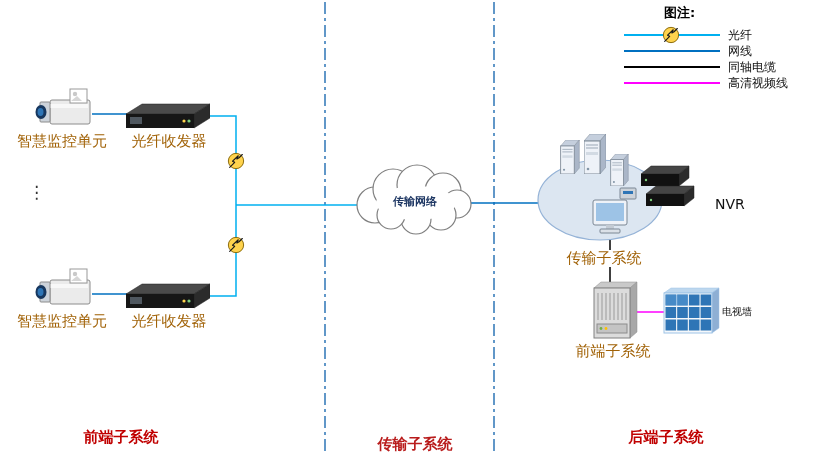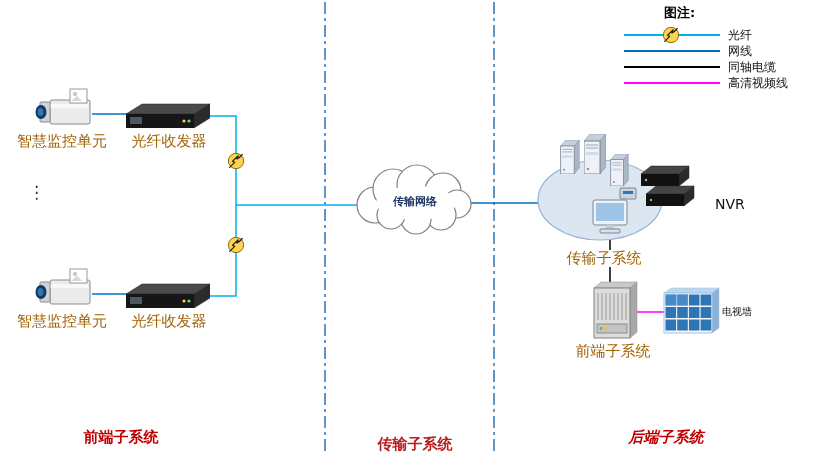--- a/index.html
+++ b/index.html
@@ -179,21 +179,21 @@
 
   <div class="lbl cloud-lbl" style="left:415px; top:196px">传输网络</div>
 
   <div class="lbl lbl-bg" style="left:604px; top:250px">传输子系统</div>
   <div class="lbl-left nvr-lbl" style="left:697px; top:196px">NVR</div>
   <div class="lbl" style="left:613px; top:343px">前端子系统</div>
   <div class="lbl-left" style="left:722px; top:305px">电视墙</div>
 
   <div class="section-label" style="left: 121px; top: 428px; color: rgb(192, 0, 0);">前端子系统</div>
   <div class="section-label" style="left: 415px; top: 428px; color: #b91c1c; margin-top: 7px;">传输子系统</div>
-  <div class="section-label" style="left: 666px; top: 428px; color: rgb(192, 0, 0); font-style: italic;">后端子系统</div>
+  <div class="section-label" style="left: 666px; top: 428px; color: rgb(192, 0, 0);">后端子系统</div>
 
   <div class="legend">
     <div class="legend-title">图注:</div>
     <div class="legend-row">
       <span class="legend-line" style="background: rgb(0, 176, 240);">
         <svg class="legend-icon" width="18" height="18">
             <use href="#ic-lightning"></use>
           </svg>
       </span>
       <span class="legend-label">光纤</span>

